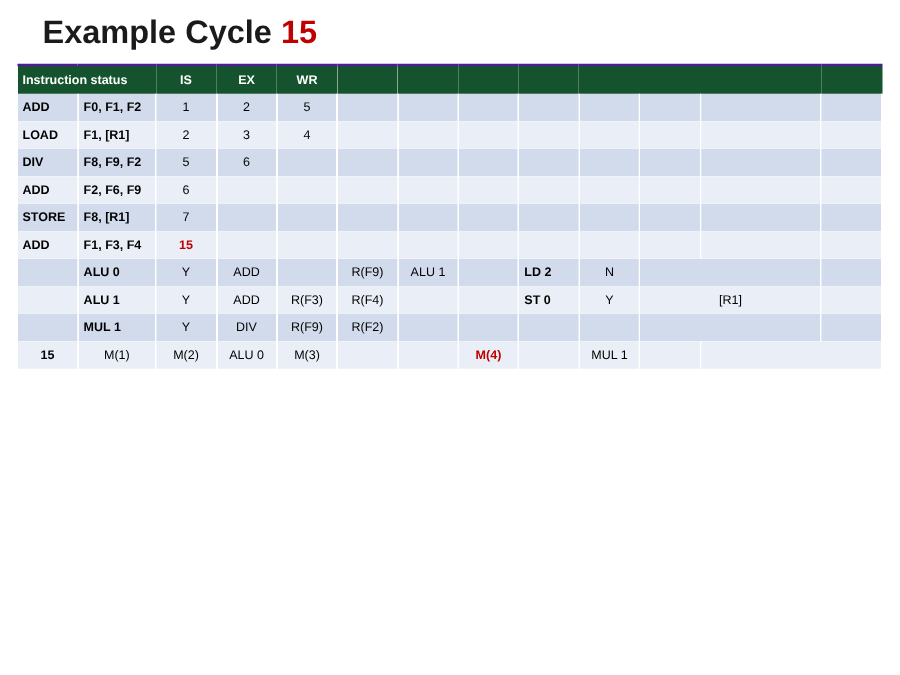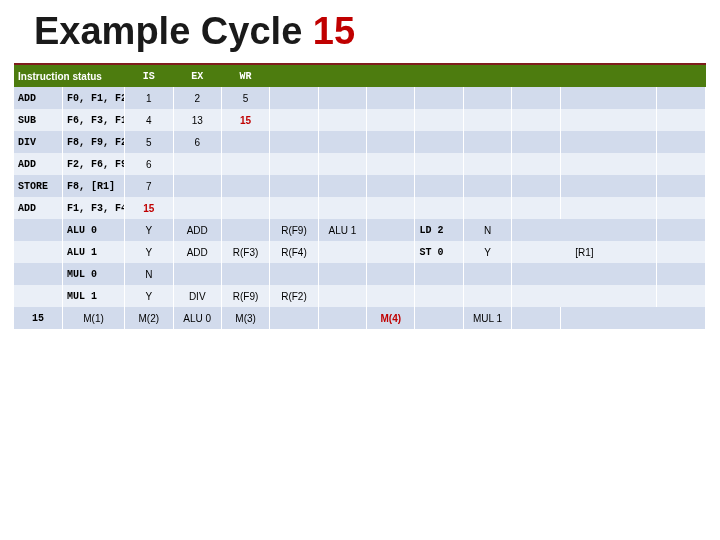--- a/index.html
+++ b/index.html
@@ -9,21 +9,21 @@
     background: #fff;
     width: 720px;
     height: 540px;
     overflow: hidden;
     color: #000;
   }
   .slide {
     padding: 10px 14px 0 14px;
   }
   h1 {
-    font-size: 38px;
+    font-size: 26px;
     font-weight: 700;
     margin: 0 0 10px 20px;
     color: #1a1a1a;
   }
   h1 .accent {
     color: #c00000;
   }
   table {
     border-collapse: collapse;
     width: 100%;
@@ -31,28 +31,27 @@
     font-size: 10px;
   }
   th, td {
     padding: 4px 4px;
     text-align: left;
     height: 14px;
     overflow: hidden;
     white-space: nowrap;
   }
   .section-header td {
-    background: #4d7c0f;
+    background: #14532d;
     color: #fff;
     font-weight: 700;
-    border-top: 2px solid #7f1d1d;
+    border-top: 2px solid #4c1d95;
   }
   .col-head {
     font-weight: 700;
-    font-family: Liberation Mono, monospace;
   }
   tbody tr:nth-child(odd) td.data {
     background: #eaeff7;
   }
   tbody tr:nth-child(even) td.data {
     background: #d2dbec;
   }
   td.data {
     border-right: 1px solid #fff;
   }
@@ -107,25 +106,25 @@
           <td class="data "></td>
           <td class="data "></td>
           <td class="data "></td>
           <td class="data "></td>
           <td class="data "></td>
           <td class="data "></td>
           <td class="data "></td>
           <td class="data "></td>
         </tr>
         <tr>
-          <td class="data col-head">SUB</td>
-          <td class="data col-head">F6, F3, F10</td>
+          <td class="data col-head">LOAD</td>
+          <td class="data col-head">F1, [R1]</td>
+          <td class="data center">2</td>
+          <td class="data center">3</td>
           <td class="data center">4</td>
-          <td class="data center">13</td>
-          <td class="data center red">15</td>
           <td class="data "></td>
           <td class="data "></td>
           <td class="data "></td>
           <td class="data "></td>
           <td class="data "></td>
           <td class="data "></td>
           <td class="data "></td>
           <td class="data "></td>
         </tr>
         <tr>
@@ -207,34 +206,20 @@
           <td class="data col-head">ALU 1</td>
           <td class="data center">Y</td>
           <td class="data center">ADD</td>
           <td class="data center">R(F3)</td>
           <td class="data center">R(F4)</td>
           <td class="data center"></td>
           <td class="data center"></td>
           <td class="data col-head">ST 0</td>
           <td class="data center">Y</td>
           <td class="data center" colspan="2">[R1]</td>
-          <td class="data "></td>
-        </tr>
-        <tr>
-          <td class="data center"></td>
-          <td class="data col-head">MUL 0</td>
-          <td class="data center">N</td>
-          <td class="data center"></td>
-          <td class="data center"></td>
-          <td class="data center"></td>
-          <td class="data center"></td>
-          <td class="data center"></td>
-          <td class="data col-head"></td>
-          <td class="data center"></td>
-          <td class="data center" colspan="2"></td>
           <td class="data "></td>
         </tr>
         <tr>
           <td class="data center"></td>
           <td class="data col-head">MUL 1</td>
           <td class="data center">Y</td>
           <td class="data center">DIV</td>
           <td class="data center">R(F9)</td>
           <td class="data center">R(F2)</td>
           <td class="data center"></td>

